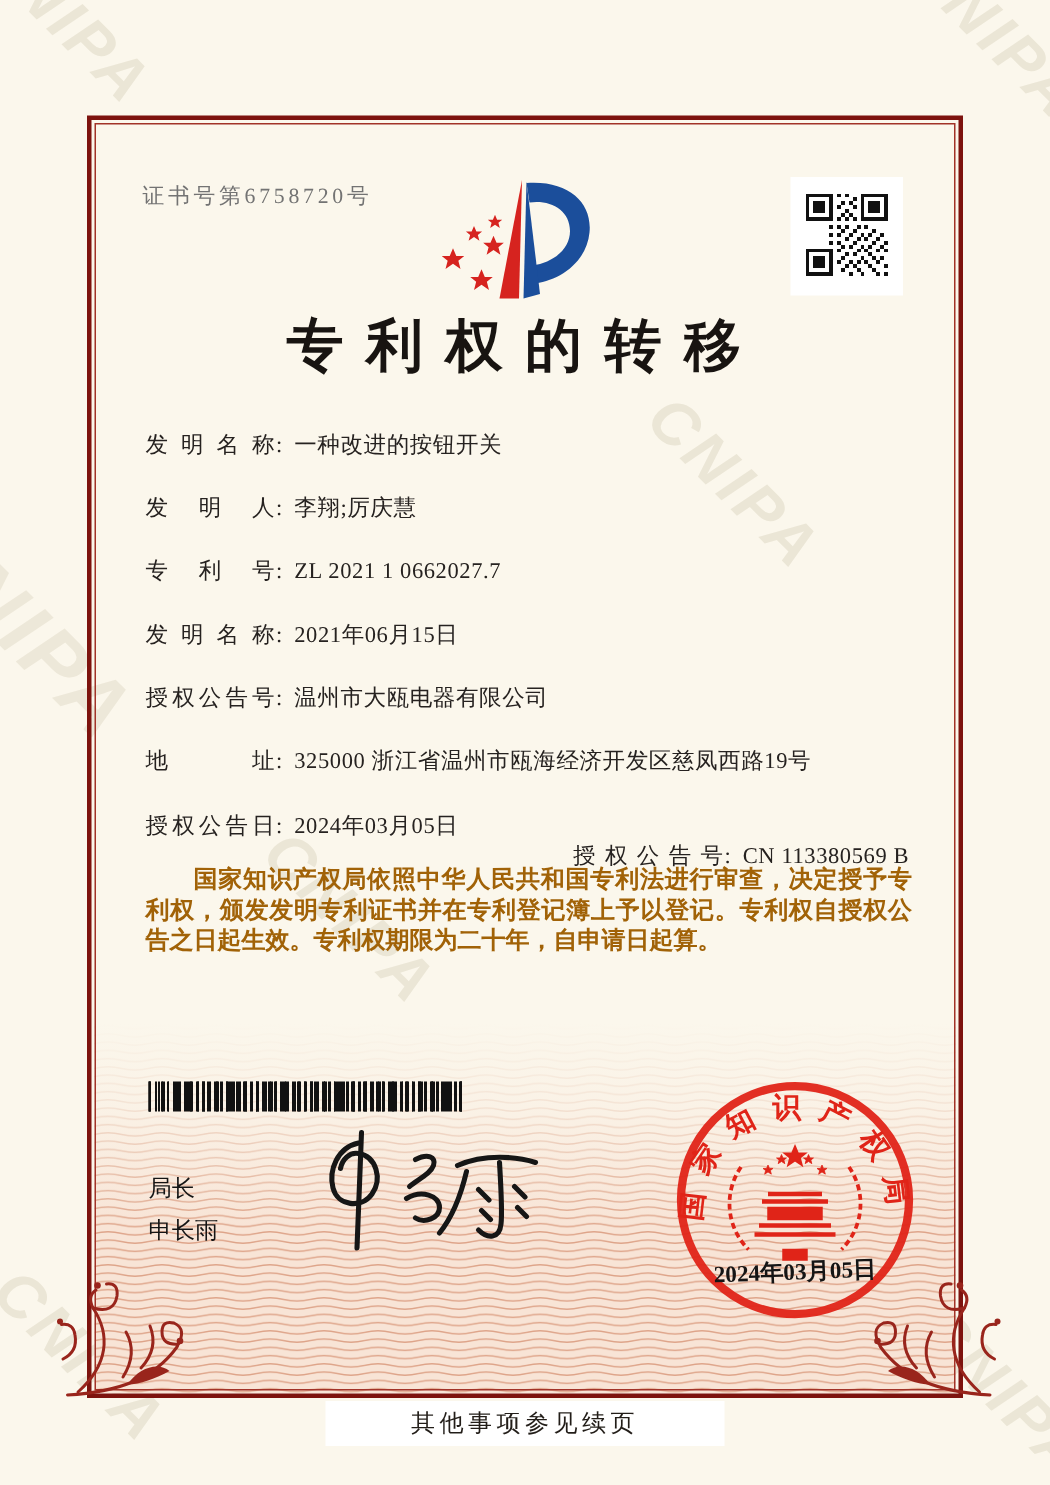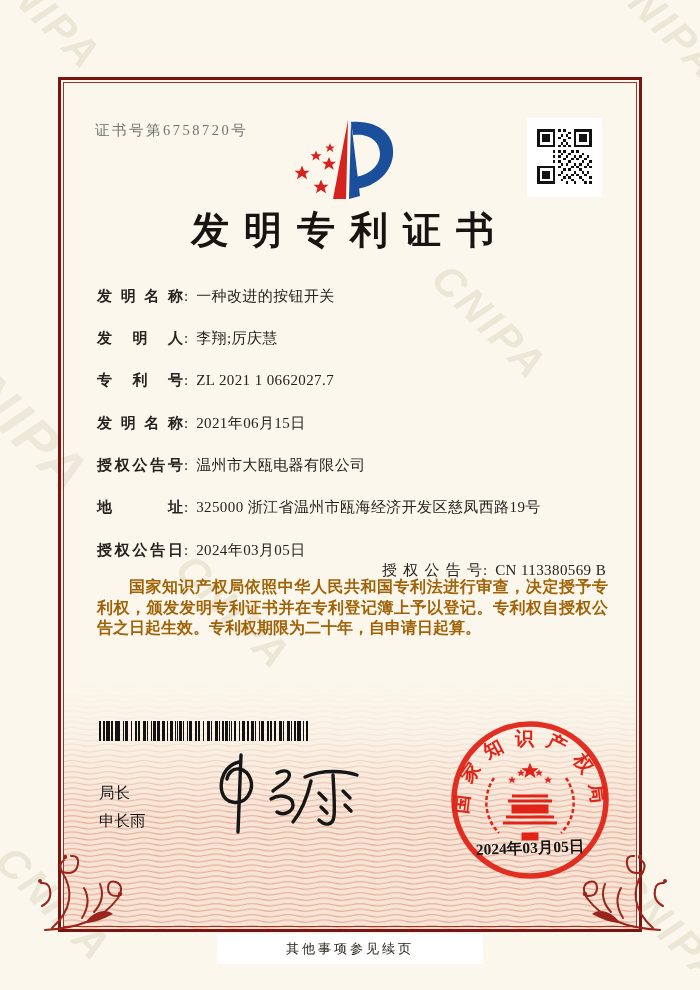--- a/index.html
+++ b/index.html
@@ -29,21 +29,21 @@
   .qr-box svg { position:absolute; left:10px; top:11px; }
 
   .title { position:absolute; left:58px; top:205px; width:584px; text-align:center;
            font-size:38px; font-weight:600; letter-spacing:15px; color:#181411; }
 
   .fields { position:absolute; left:97px; top:287px; width:512px; font-size:15px; color:#262220; }
   .frow { position:absolute; left:0; height:19px; white-space:nowrap; }
   .frow:nth-child(1){top:0;} .frow:nth-child(2){top:42px;} .frow:nth-child(3){top:84px;}
   .frow:nth-child(4){top:127px;} .frow:nth-child(5){top:169px;} .frow:nth-child(6){top:211px;}
   .frow:nth-child(7){top:254px;}
-  .flabel { display:inline-block; width:86px; text-align:justify; text-align-last:justify;font-weight:bold; }
+  .flabel { display:inline-block; width:86px; text-align:justify; text-align-last:justify; }
   .fcolon { display:inline-block; margin:0 8px 0 1px; }
   .fvalue { letter-spacing:0.4px; }
   .fpair2 { position:absolute; left:285px; top:0; }
   .flabel2 { display:inline-block; width:100px; text-align:justify; text-align-last:justify;margin-top:20px; }
 
   .paras { position:absolute; left:97px; top:577px; width:511px; font-size:16px;
            line-height:20.5px; color:#a16207; text-align:justify;font-weight:bold; }
   .paras p { text-indent:2em; margin-bottom:5px; }
 
   .barcode { position:absolute; left:99px; top:721px; width:209px; height:20px;
@@ -61,21 +61,21 @@
                font-size:15.5px; font-weight:600; color:#151515; transform:rotate(-2deg); z-index:4; }
 
   .ornament { position:absolute; z-index:3; }
   .orn-left { left:30px; top:820px; }
   .orn-right { left:530px; top:820px; transform:scaleX(-1); }
 
   .page-info { position:absolute; left:58px; top:902px; width:584px; text-align:center;
                font-size:13px; color:#33291f; z-index:2; }
   .note-box { position:absolute; left:217px; top:934px; width:266px; height:30px; background:#ffffff;
               display:flex; align-items:center; justify-content:center; z-index:2;
-              font-size:13px; letter-spacing:3px; color:#221d18; }
+              font-size:16px; letter-spacing:3px; color:#221d18; }
 </style>
 </head>
 <body>
 
 <div class="page">
 
   <span class="wm" style="left:-28px; top:-12px;">CNIPA</span>
   <span class="wm" style="left:592px; top:-2px;">CNIPA</span>
   <span class="wm" style="left:418px; top:298px;">CNIPA</span>
   <span class="wm wm-big" style="left:-78px; top:385px;">CNIPA</span>
@@ -136,21 +136,21 @@
       </g>
       <g fill="#111">
         <rect x="2" y="2" width="3" height="3"></rect>
           <rect x="16" y="2" width="3" height="3"></rect>
           <rect x="2" y="16" width="3" height="3"></rect>
         <path d="M8 0h1v1H8z M10 0h1v1h-1z M12 1h1v1h-1z M9 2h1v1H9z M11 2h1v1h-1z M8 3h1v1H8z M12 3h1v1h-1z M10 4h1v1h-1z M9 5h1v1H9z M11 5h1v1h-1z M8 6h1v1H8z M10 6h1v1h-1z M12 6h1v1h-1z M6 8h1v1H6z M6 10h1v1H6z M6 12h1v1H6z M8 8h1v1H8z M10 8h1v1h-1z M13 8h1v1h-1z M15 8h1v1h-1z M17 9h1v1h-1z M9 9h1v1H9z M12 9h1v1h-1z M14 10h1v1h-1z M8 10h1v1H8z M11 10h1v1h-1z M16 10h1v1h-1z M19 10h1v1h-1z M10 11h1v1h-1z M13 11h1v1h-1z M15 11h1v1h-1z M18 11h1v1h-1z M8 12h1v1H8z M12 12h1v1h-1z M17 12h1v1h-1z M20 12h1v1h-1z M9 13h1v1H9z M11 13h1v1h-1z M14 13h1v1h-1z M16 13h1v1h-1z M19 13h1v1h-1z M13 14h1v1h-1z M15 14h1v1h-1z M8 14h1v1H8z M18 14h1v1h-1z M20 14h1v1h-1z M10 15h1v1h-1z M12 15h1v1h-1z M16 15h1v1h-1z M9 16h1v1H9z M14 16h1v1h-1z M17 16h1v1h-1z M19 16h1v1h-1z M8 17h1v1H8z M11 17h1v1h-1z M13 17h1v1h-1z M15 17h1v1h-1z M18 17h1v1h-1z M10 18h1v1h-1z M12 18h1v1h-1z M16 18h1v1h-1z M20 18h1v1h-1z M9 19h1v1H9z M13 19h1v1h-1z M17 19h1v1h-1z M11 20h1v1h-1z M14 20h1v1h-1z M18 20h1v1h-1z M20 20h1v1h-1z"></path>
       </g>
     </svg>
   </div>
 
-  <div class="title z2">发明专利证书</div>
+  <div class="title z2">专利权的转移</div>
 
   <div class="fields z2">
     <div class="frow">
       <span class="flabel">发明名称</span><span class="fcolon">:</span><span class="fvalue">一种改进的按钮开关</span>
     </div>
     <div class="frow">
       <span class="flabel">发明人</span><span class="fcolon">:</span><span class="fvalue">李翔;厉庆慧</span>
     </div>
     <div class="frow">
       <span class="flabel">专利号</span><span class="fcolon">:</span><span class="fvalue">ZL 2021 1 0662027.7</span>

